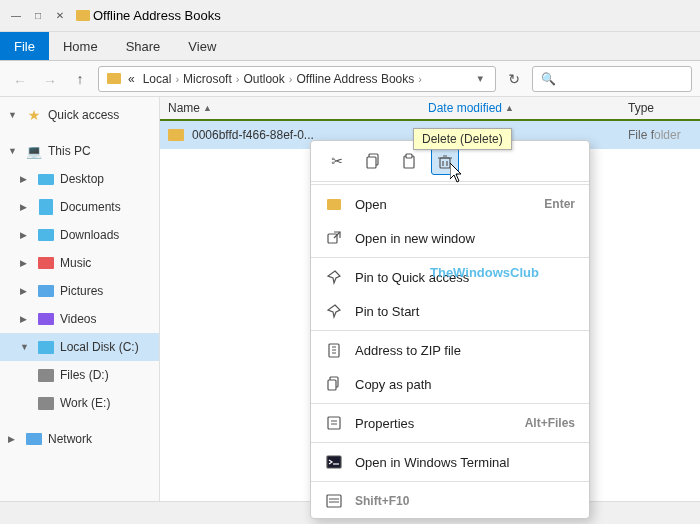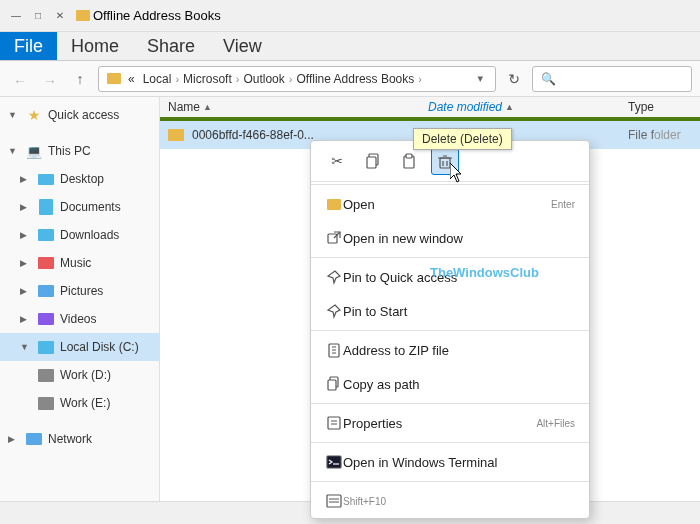--- a/index.html
+++ b/index.html
@@ -43,21 +43,21 @@
       border-bottom: 1px solid #ccc;
     }
     .ribbon-tabs {
       display: flex;
       height: 28px;
     }
     .ribbon-tab {
       padding: 0 14px;
       display: flex;
       align-items: center;
-      font-size: 18px;
+      font-size: 13px;
       cursor: pointer;
       color: #333;
     }
     .ribbon-tab.active {
       background: #0078d4;
       color: white;
     }
 
     
     .address-bar {
@@ -142,33 +142,33 @@
     .content-area {
       flex: 1;
       display: flex;
       flex-direction: column;
       background: white;
     }
     .col-headers {
       display: flex;
       height: 24px;
       background: #f5f5f5;
-      border-bottom: 4px solid #4d7c0f;
+      border-bottom: 2px solid #4d7c0f;
       align-items: center;
       padding: 0 8px;
     }
     .col-header {
       font-size: 12px;
       color: #333;
       display: flex;
       align-items: center;
       gap: 3px;
     }
     .col-header-name { width: 260px; }
-    .col-header-date { width: 200px; color: #0078d4; font-weight: 500; font-style: italic; }
+    .col-header-date { width: 200px; color: #0078d4; font-weight: 500; }
     .col-header-type { flex: 1; align-items: flex-end; }
     .col-sort-icon { font-size: 9px; color: #666; }
 
     
     .sidebar {
       width: 160px;
       background: #f9f9f9;
       border-right: 1px solid #e0e0e0;
       overflow-y: auto;
       flex-shrink: 0;
@@ -304,34 +304,34 @@
       overflow: hidden;
     }
     .ctx-item {
       height: 34px;
       display: flex;
       align-items: center;
       padding: 0 14px;
       cursor: pointer;
       font-size: 13px;
       color: #222;
-      gap: 0;
+      gap: 12px;
     }
     .ctx-item-icon {
       width: 18px;
       height: 18px;
       display: flex;
       align-items: center;
       justify-content: center;
       flex-shrink: 0;
       color: #555;
       font-size: 14px;
     }
     .ctx-item-label { flex: 1; }
-    .ctx-item-shortcut { color: #888; font-size: 10px; }
+    .ctx-item-shortcut { color: #888; font-size: 12px; font-weight: bold; }
     .ctx-divider { height: 1px; background: #e0e0e0; margin: 2px 0; }
 
     
     .watermark {
       position: absolute;
       top: 265px;
       left: 430px;
       font-size: 13px;
       color: #4db8e8;
       font-weight: 600;
@@ -470,21 +470,21 @@
             <div class="icon-disk"></div>
           </span>
         <span>Local Disk (C:)</span>
       </div>
 
       <div class="sidebar-item sidebar-child">
         <span class="expand-icon"></span>
         <span class="si-icon">
             <div class="icon-drive"></div>
           </span>
-        <span>Work (D:)</span>
+        <span>Files (D:)</span>
       </div>
 
       <div class="sidebar-item sidebar-child">
         <span class="expand-icon"></span>
         <span class="si-icon">
             <div class="icon-drive"></div>
           </span>
         <span>Work (E:)</span>
       </div>
 

